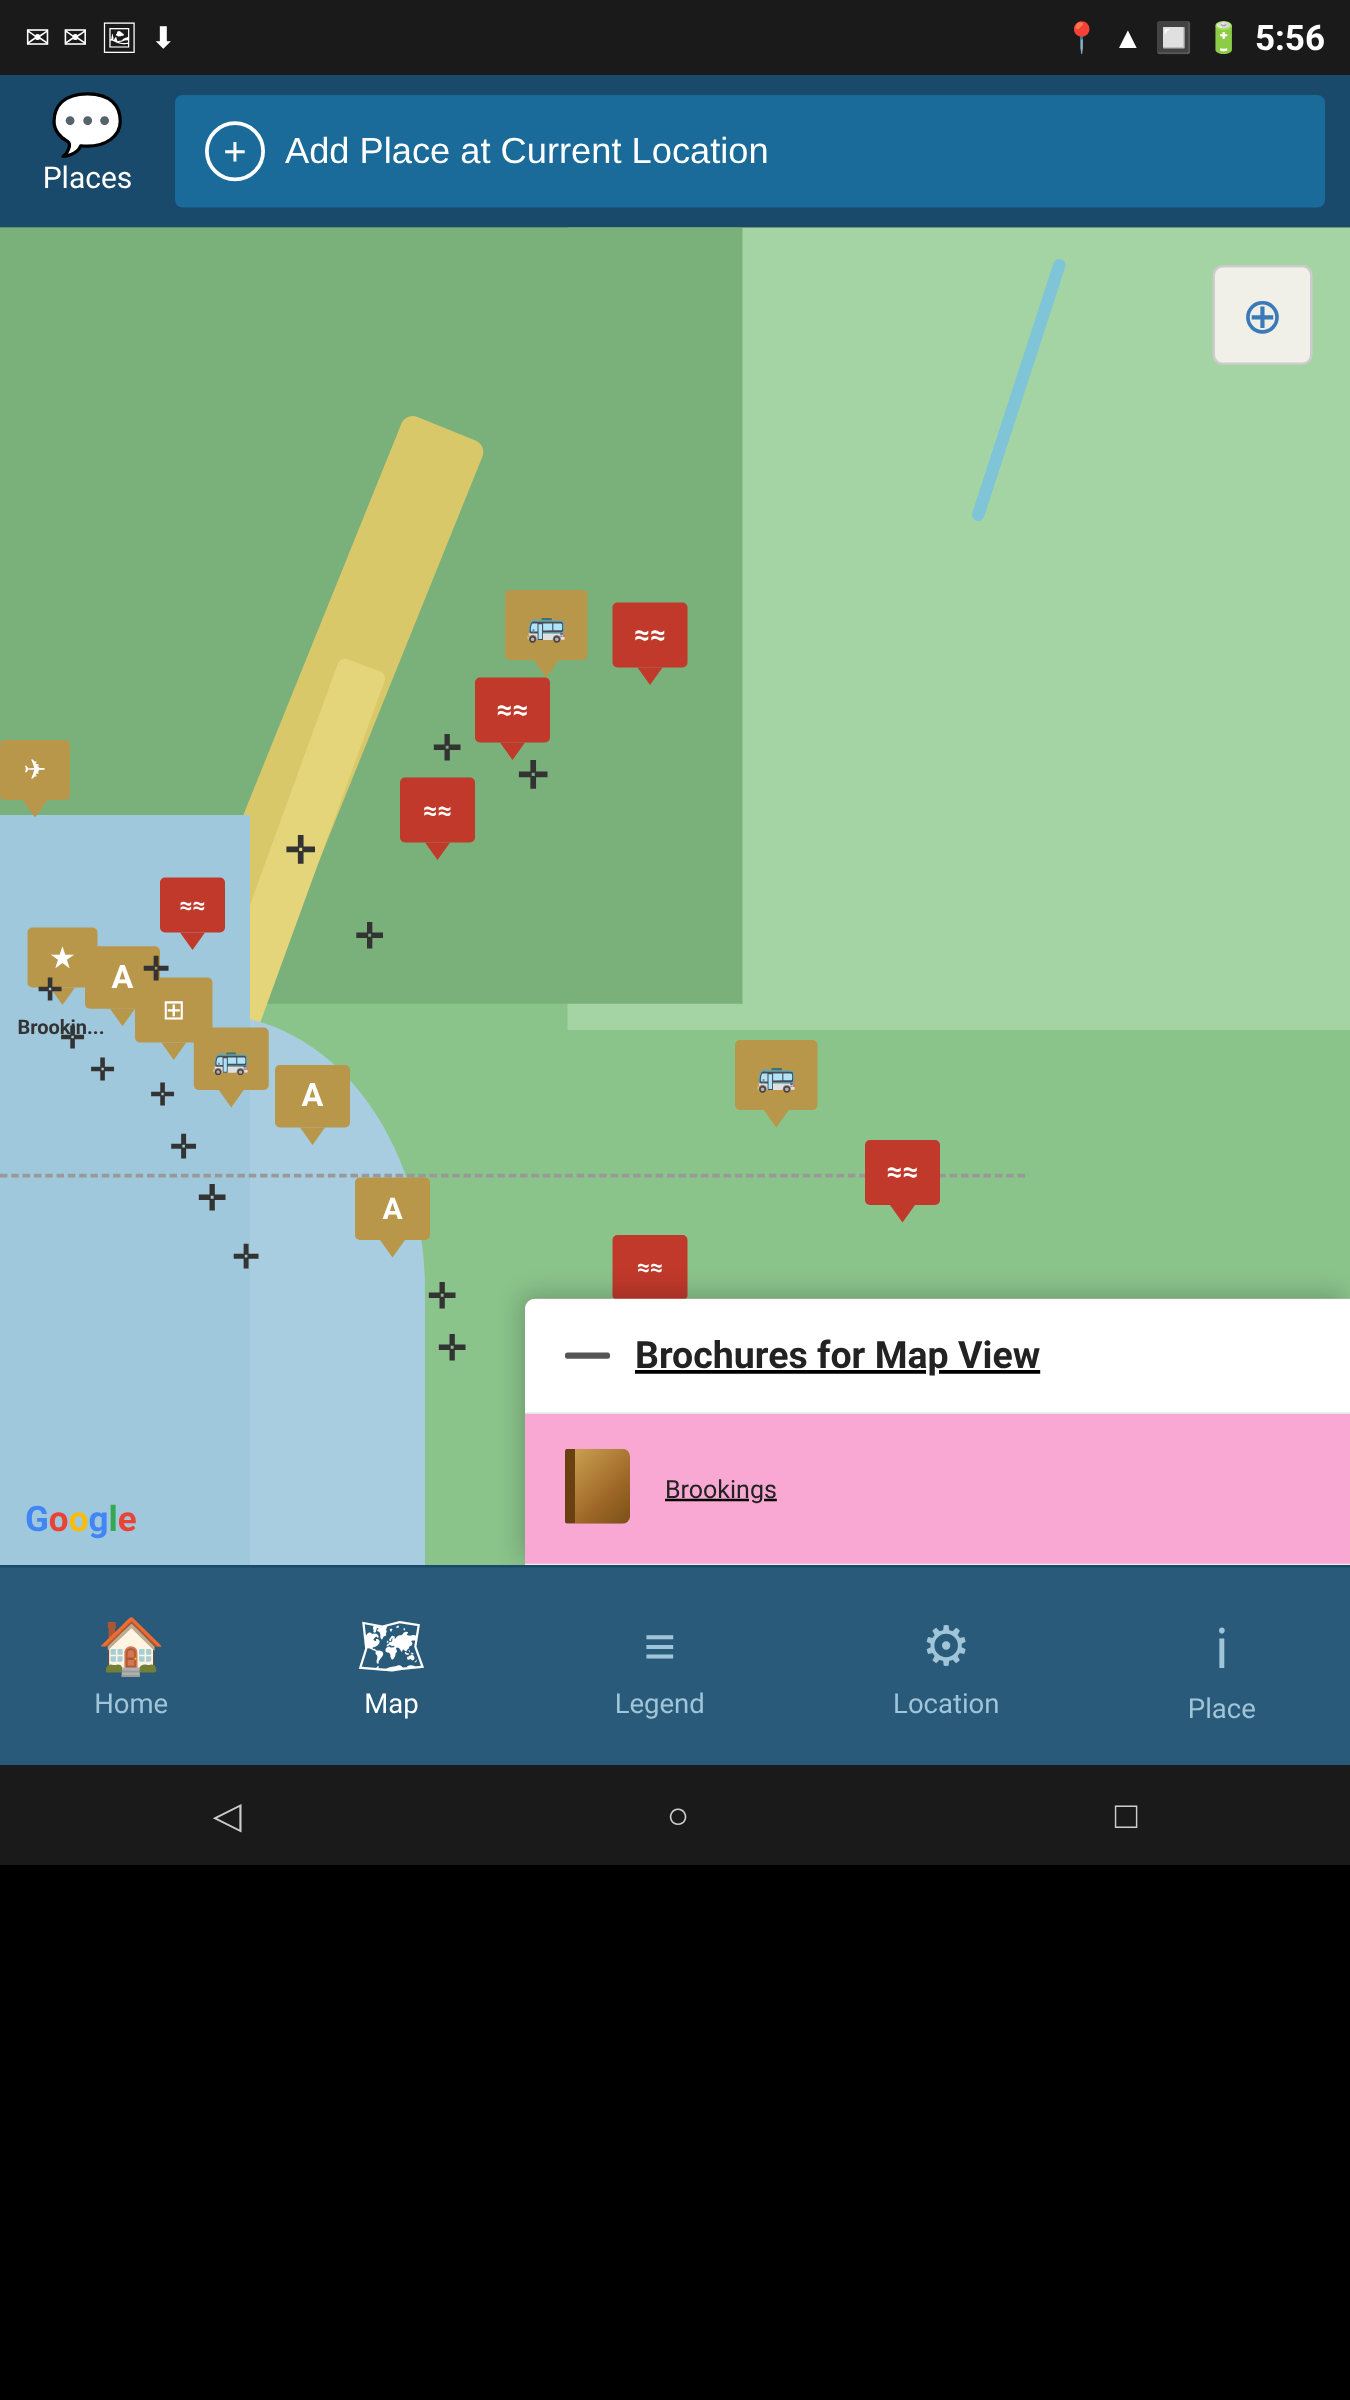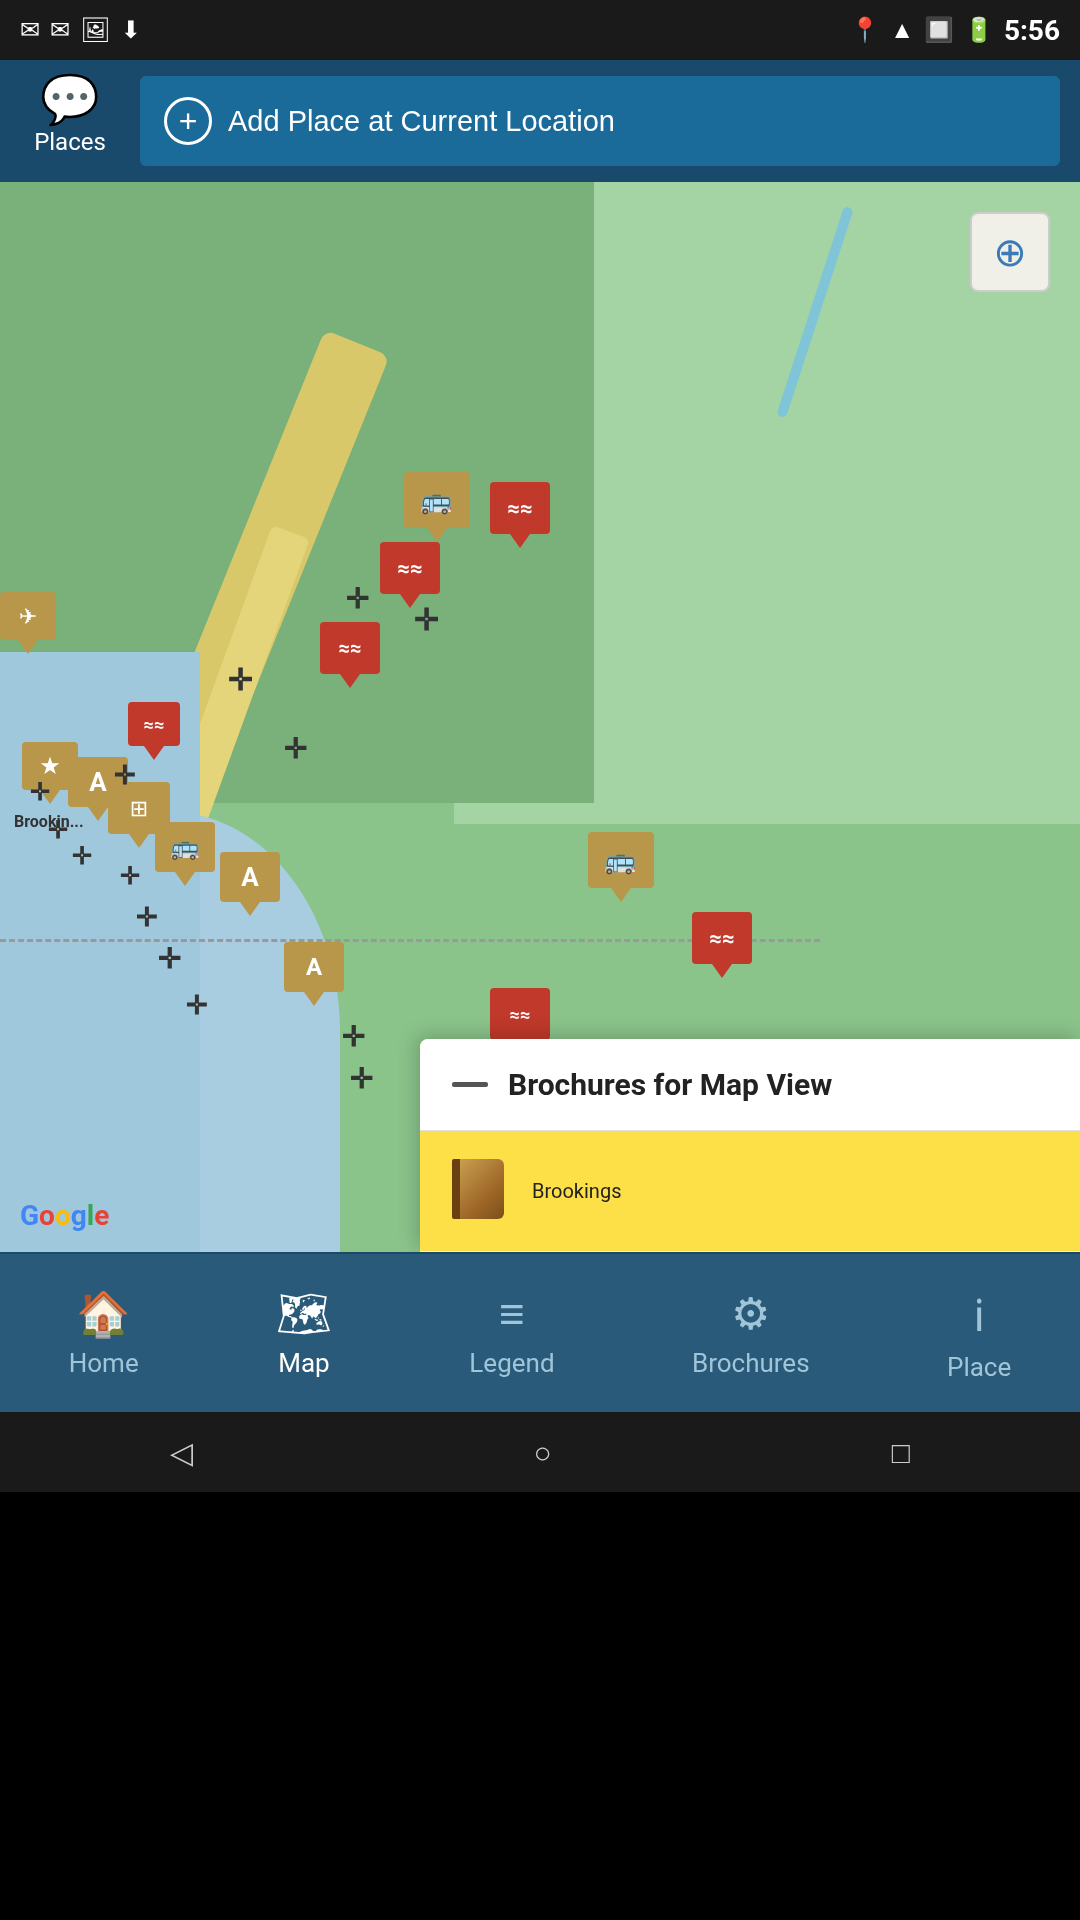--- a/index.html
+++ b/index.html
@@ -225,25 +225,26 @@
     .google-logo span:nth-child(4) { color: #4285F4; }
     .google-logo span:nth-child(5) { color: #34A853; }
     .google-logo span:nth-child(6) { color: #EA4335; }
 
     
     .dropdown-panel {
       position: absolute;
       bottom: 0;
       right: 0;
       width: 660px;
-      background: #fde047;
+      background: #f9a8d4;
       border-radius: 8px 0 0 0;
       box-shadow: -4px -4px 20px rgba(0,0,0,0.2);
       z-index: 20;
       overflow: hidden;
+      text-decoration: underline;
     }
 
     .dropdown-header {
       padding: 28px 32px;
       border-bottom: 1px solid #e0e0e0;
       display: flex;
       align-items: center;
       gap: 20px;
       background: #fff;
     }
@@ -324,21 +325,21 @@
       color: #a0c4d8;
       padding: 10px 20px;
     }
     .nav-item.active {
       color: #fff;
     }
     .nav-icon {
       font-size: 44px;
     }
     .nav-label {
-      font-size: 26px;
+      font-size: 22px;
       text-align: right;
     }
 
     
     .android-nav {
       width: 100%;
       height: 80px;
       background: #1a1a1a;
       display: flex;
       align-items: center;
@@ -548,21 +549,21 @@
     <span class="nav-label">Map</span>
   </div>
 
   <div class="nav-item">
     <span class="nav-icon" style="font-size:44px;font-weight:bold;">≡</span>
     <span class="nav-label">Legend</span>
   </div>
 
   <div class="nav-item">
     <span class="nav-icon">⚙</span>
-    <span class="nav-label">Brochures</span>
+    <span class="nav-label">Location</span>
   </div>
 
   <div class="nav-item">
     <span class="nav-icon">ℹ</span>
     <span class="nav-label">Place</span>
   </div>
 
 </div>
 
 <div class="android-nav">

